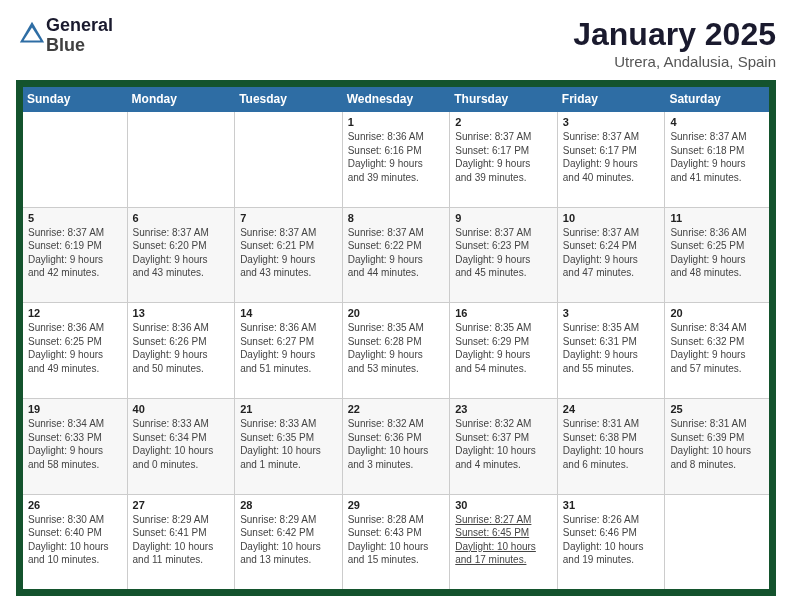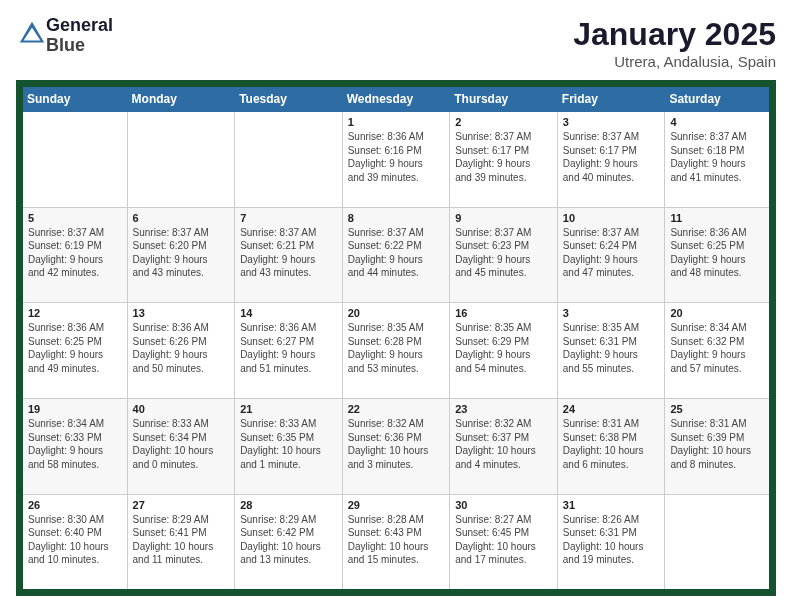--- a/index.html
+++ b/index.html
@@ -337,29 +337,29 @@
           </td>
           <td>
             <div class="day-num">29</div>
             <div class="day-info" style="white-space: pre-line;">Sunrise: 8:28 AM
 Sunset: 6:43 PM
 Daylight: 10 hours
 and 15 minutes.</div>
           </td>
           <td>
             <div class="day-num">30</div>
-            <div class="day-info" style="white-space: pre-line;">Sunrise: 8:27 AM
+            <div class="day-info" style="white-space: pre-line; text-decoration: underline;">Sunrise: 8:27 AM
 Sunset: 6:45 PM
 Daylight: 10 hours
 and 17 minutes.</div>
           </td>
           <td>
             <div class="day-num">31</div>
             <div class="day-info" style="white-space: pre-line;">Sunrise: 8:26 AM
-Sunset: 6:31 PM
+Sunset: 6:46 PM
 Daylight: 10 hours
 and 19 minutes.</div>
           </td>
           <td class="empty-cell"></td>
         </tr>
       </tbody>
   </table>
 </div>
 
 </body></html>

